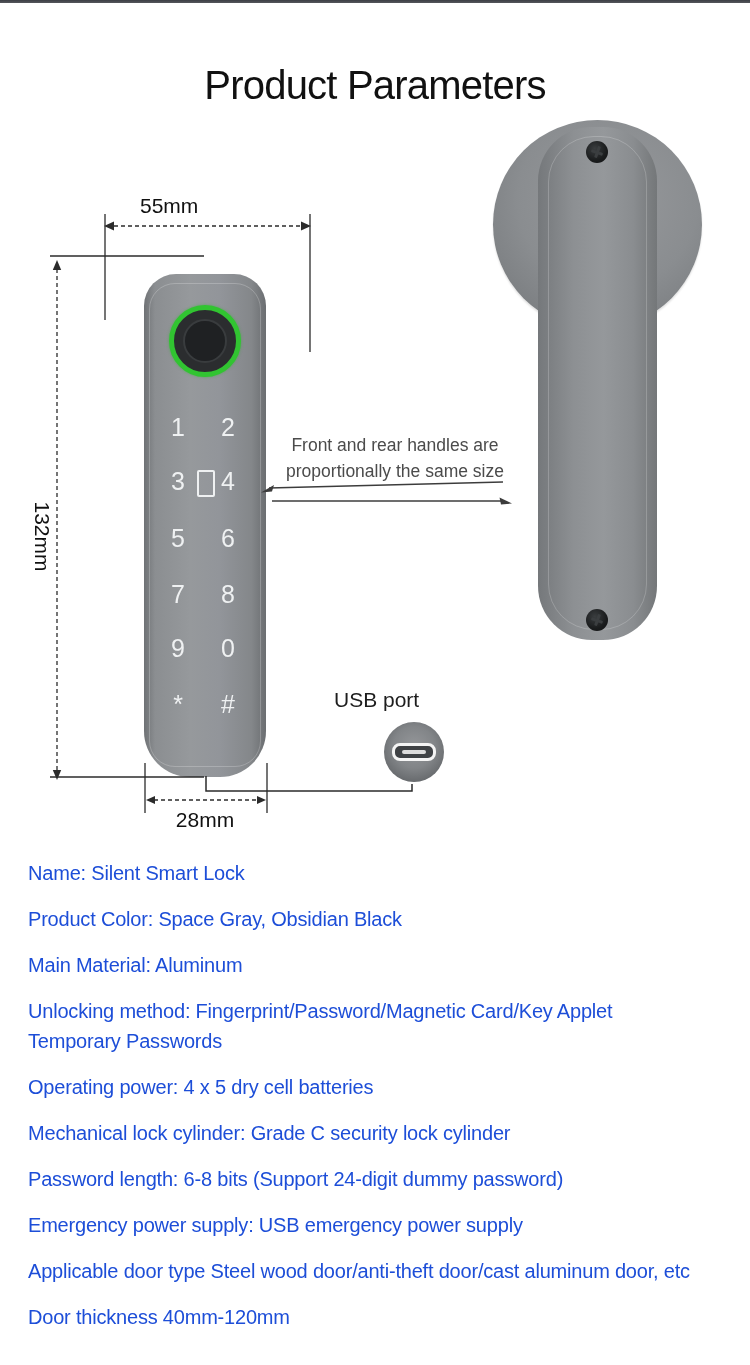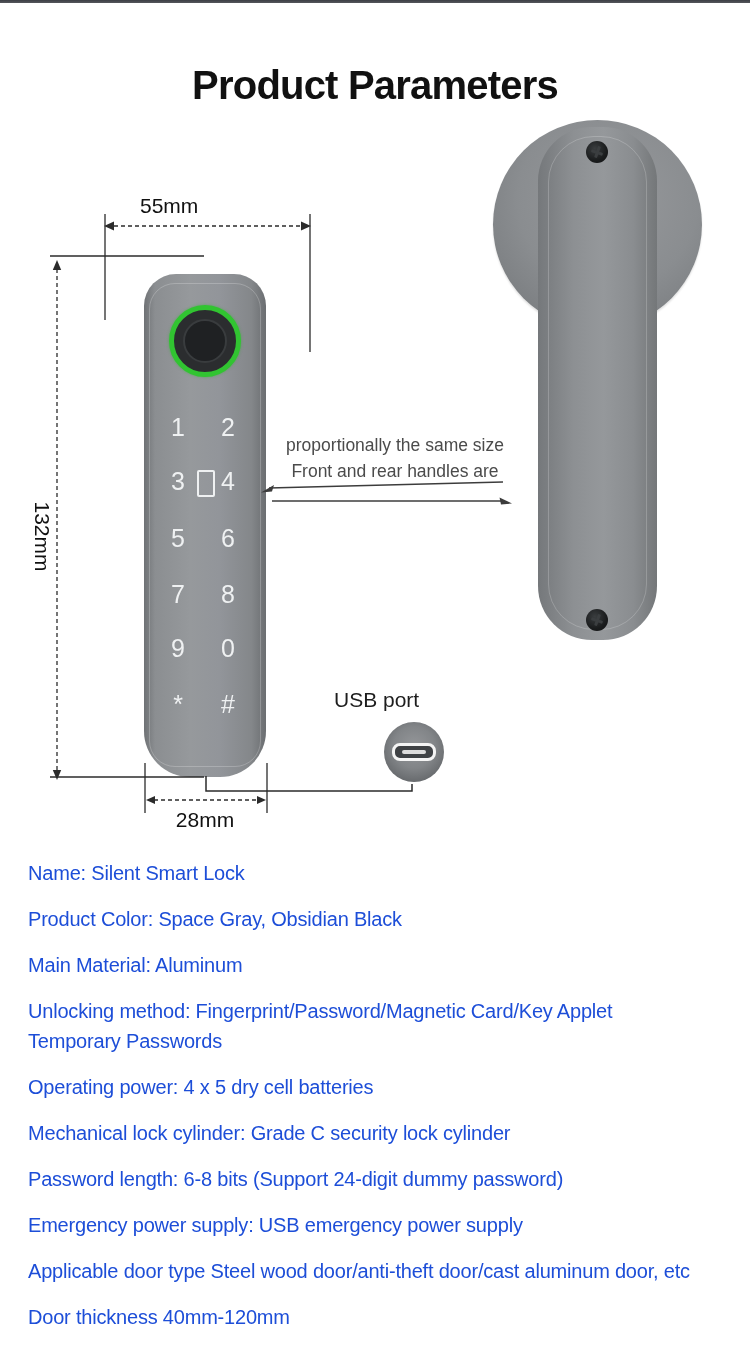--- a/index.html
+++ b/index.html
@@ -1,21 +1,21 @@
 <!DOCTYPE html>
 <html><head>
 <meta charset="utf-8">
 <style>
   html,body{margin:0;padding:0;background:#ffffff;}
   .page{position:relative;width:750px;height:1365px;background:#ffffff;overflow:hidden;
         font-family:"Liberation Sans", sans-serif;color:#121212;}
   .topbar{position:absolute;left:0;top:0;width:750px;height:3px;
           background:linear-gradient(180deg,#3c3e44,#55575c);}
   .title{position:absolute;left:0;top:36px;width:750px;text-align:center;
-         font-size:40px;font-weight:bold;letter-spacing:-0.8px;color:#111;}
+         font-size:40px;font-weight:normal;letter-spacing:-0.8px;color:#111;}
 
   
   .front-circle{position:absolute;left:95px;top:257px;width:210px;height:210px;border-radius:50%;
     background:radial-gradient(circle at 50% 40%, #9da0a3 0%, #9093 96 45%, #8f9295 55%, #7b7e81 88%, #73767a 100%);}
   .front-bar{position:absolute;left:144px;top:274px;width:122px;height:503px;
     border-radius:32px 32px 46px 46px;
     background:linear-gradient(90deg,#6f7275 0%,#8b8e91 9%,#96999c 38%,#92959a 62%,#84878a 88%,#6b6e71 100%);}
   .front-panel{position:absolute;left:5px;top:9px;width:110px;height:482px;border-radius:26px;
     border:1px solid rgba(255,255,255,0.22);}
   .fp-ring{position:absolute;left:169px;top:305px;width:62px;height:62px;border-radius:50%;
@@ -149,22 +149,22 @@
       <polygon points="261,492.5 274,485 272,491.5"></polygon>
       <polygon points="512,503.5 499.5,497.5 501,504.5"></polygon>
     </g>
   </svg>
 
   <div class="dim dim-55">55mm</div>
   <div class="dim dim-132">132mm</div>
   <div class="dim dim-28">28mm</div>
 
   <div class="note">
+    <div>Front and rear handles are</div>
     <div>proportionally the same size</div>
-    <div>Front and rear handles are</div>
   </div>
 
   <div class="specs">
     <div class="spec-row">Name: Silent Smart Lock</div>
     <div class="spec-row">Product Color: Space Gray, Obsidian Black</div>
     <div class="spec-row">Main Material: Aluminum</div>
     <div class="spec-row">Unlocking method: Fingerprint/Password/Magnetic Card/Key Applet</div>
     <div class="spec-row cont">Temporary Passwords</div>
     <div class="spec-row">Operating power: 4 x 5 dry cell batteries</div>
     <div class="spec-row">Mechanical lock cylinder: Grade C security lock cylinder</div>

